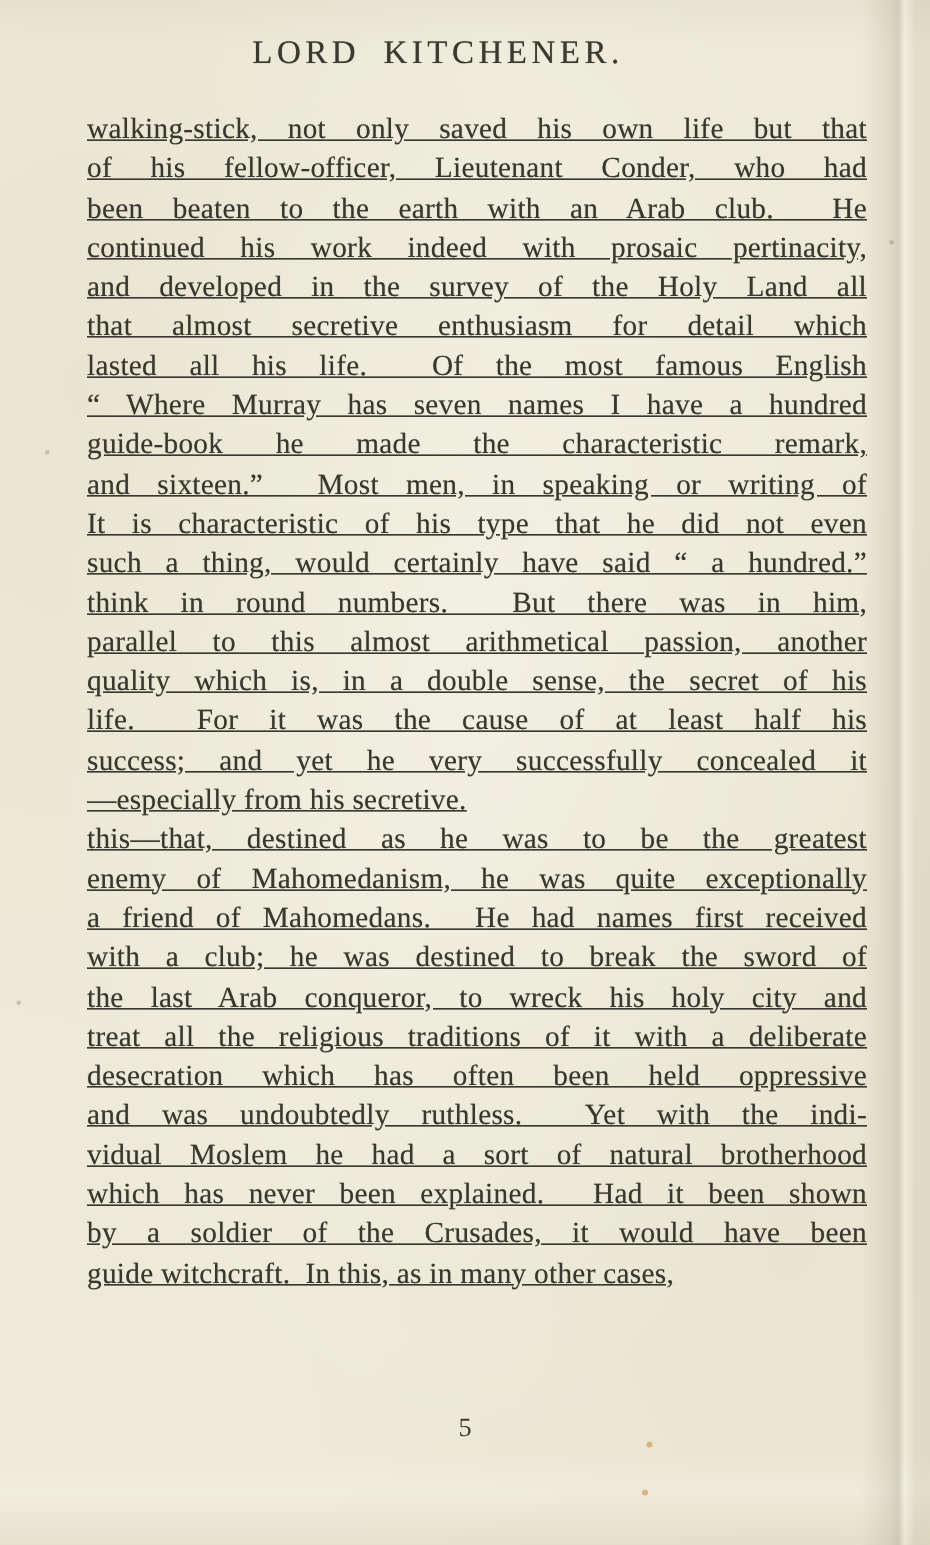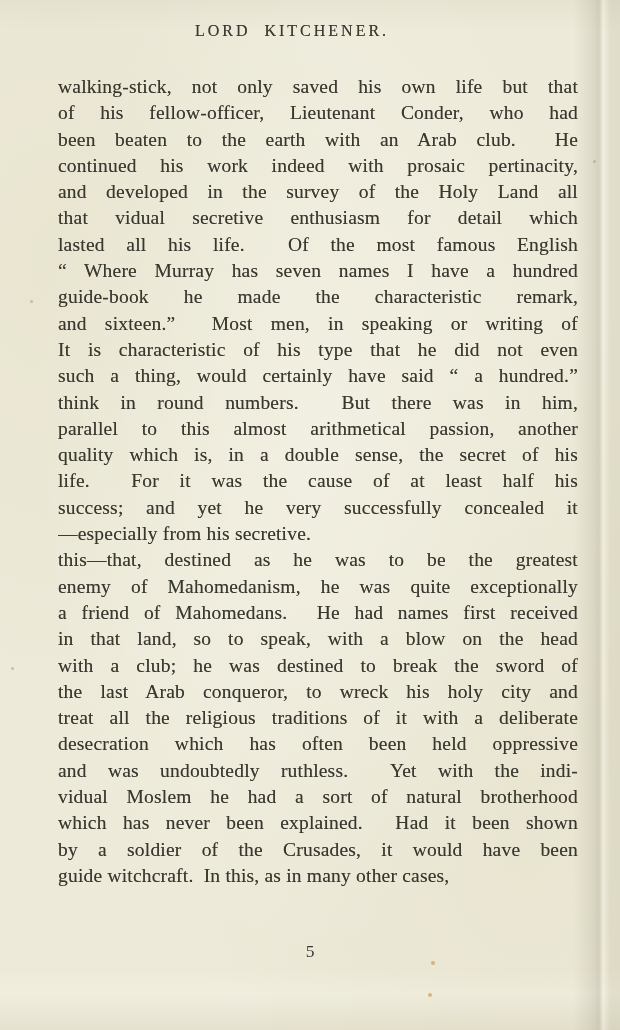--- a/index.html
+++ b/index.html
@@ -24,40 +24,41 @@
       radial-gradient(ellipse at 10% 25%, rgba(205,196,155,0.14), rgba(205,196,155,0) 40%),
       radial-gradient(ellipse at 85% 80%, rgba(200,190,150,0.12), rgba(200,190,150,0) 45%);
     overflow:hidden;
     font-family:"Liberation Serif","DejaVu Serif",serif;
     color:#39382f;
   }
   .running-header{
     position:absolute;
     left:32px;top:22px;width:520px;
     text-align:center;
-    font-size:16px;
+    font-size:22px;
     letter-spacing:3px;
     word-spacing:7px;
     color:#3b3a31;
     text-shadow:0 0 0.5px rgba(59,58,49,0.65);
   }
   .body-text{
     position:absolute;
     left:58px;top:74px;width:520px;
     font-size:19.5px;
     letter-spacing:0.2px;
     text-shadow:0 0 0.5px rgba(57,56,47,0.55);
   }
   .line{
     height:26.3px;
     line-height:26.3px;
     text-align:justify;
     text-align-last:justify;
     white-space:pre-wrap;
     overflow:hidden;
+    text-decoration:underline;
   }
   .line.last{
     text-align-last:left;
   }
   .line.first-indent{
     padding-left:26px;
   }
   .page-number{
     position:absolute;
     left:32px;top:941px;width:556px;
@@ -79,39 +80,38 @@
 
   <div class="running-header">LORD KITCHENER.</div>
 
   <div class="body-text">
     <div>
       <div class="line">walking-stick, not only saved his own life but that</div>
       <div class="line">of his fellow-officer, Lieutenant Conder, who had</div>
       <div class="line">been beaten to the earth with an Arab club.  He</div>
       <div class="line">continued his work indeed with prosaic pertinacity,</div>
       <div class="line">and developed in the survey of the Holy Land all</div>
-      <div class="line">that vidual secretive enthusiasm for detail which</div>
+      <div class="line">that almost secretive enthusiasm for detail which</div>
       <div class="line">lasted all his life.  Of the most famous English</div>
       <div class="line">“ Where Murray has seven names I have a hundred</div>
       <div class="line">guide-book he made the characteristic remark,</div>
       <div class="line">and sixteen.”  Most men, in speaking or writing of</div>
       <div class="line">It is characteristic of his type that he did not even</div>
       <div class="line">such a thing, would certainly have said “ a hundred.”</div>
       <div class="line">think in round numbers.  But there was in him,</div>
       <div class="line">parallel to this almost arithmetical passion, another</div>
       <div class="line">quality which is, in a double sense, the secret of his</div>
       <div class="line">life.  For it was the cause of at least half his</div>
       <div class="line">success; and yet he very successfully concealed it</div>
       <div class="line last">—especially from his secretive.</div>
     </div>
     <div>
       <div class="line">this—that, destined as he was to be the greatest</div>
       <div class="line">enemy of Mahomedanism, he was quite exceptionally</div>
       <div class="line">a friend of Mahomedans.  He had names first received</div>
-      <div class="line">in that land, so to speak, with a blow on the head</div>
       <div class="line">with a club; he was destined to break the sword of</div>
       <div class="line">the last Arab conqueror, to wreck his holy city and</div>
       <div class="line">treat all the religious traditions of it with a deliberate</div>
       <div class="line">desecration which has often been held oppressive</div>
       <div class="line">and was undoubtedly ruthless.  Yet with the indi-</div>
       <div class="line">vidual Moslem he had a sort of natural brotherhood</div>
       <div class="line">which has never been explained.  Had it been shown</div>
       <div class="line">by a soldier of the Crusades, it would have been</div>
       <div class="line last">guide witchcraft.  In this, as in many other cases,</div>
     </div>

